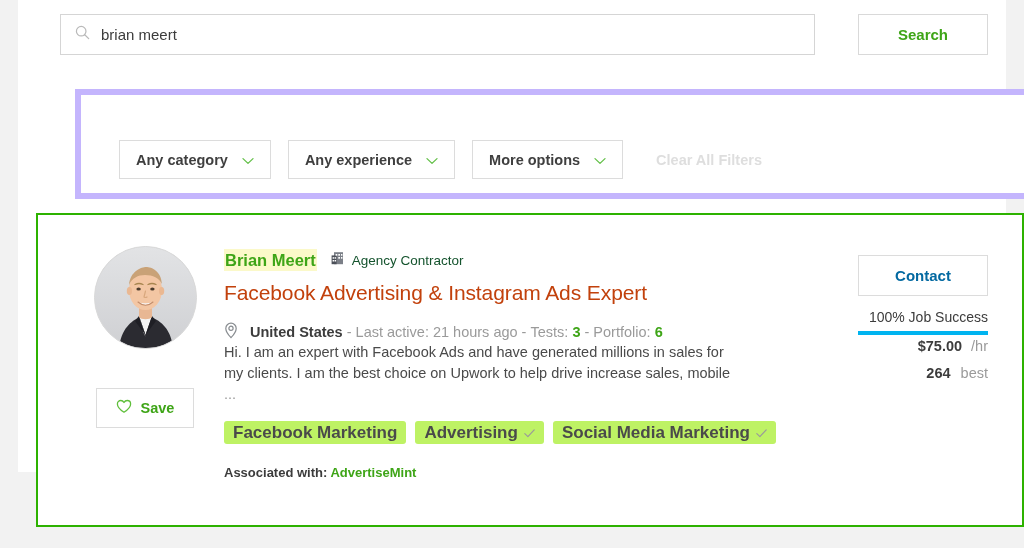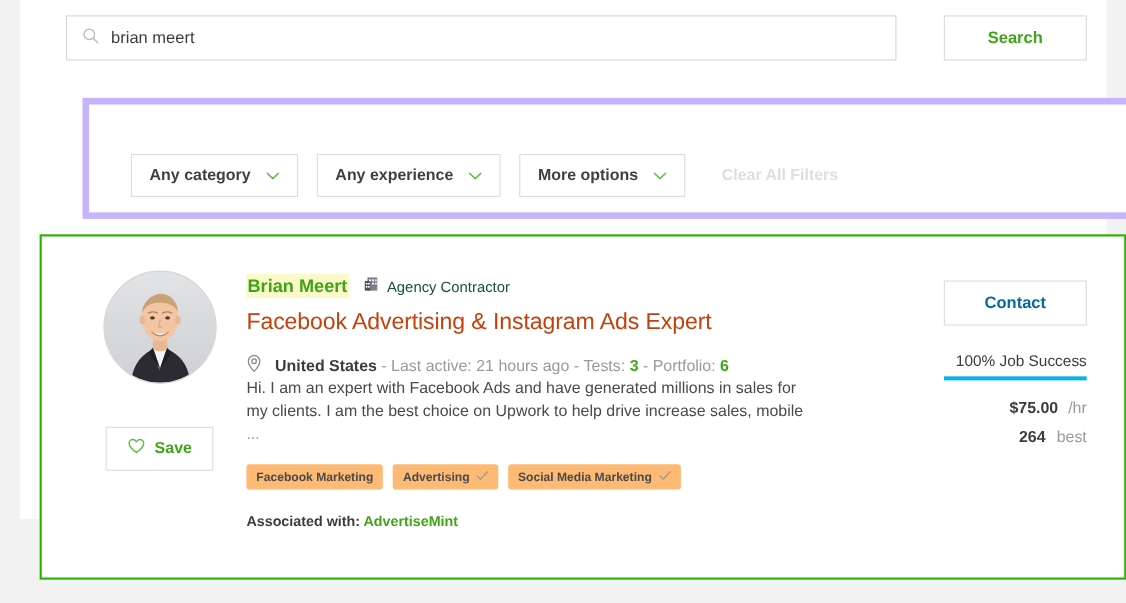--- a/index.html
+++ b/index.html
@@ -227,28 +227,28 @@
   }
   #description .ellipsis { display:block; color:#9a9a9a; }
 
   #tags-row {
     margin-top: 16px;
     display: flex;
     gap: 9px;
     flex-wrap: wrap;
   }
   .tag {
-    background: #fdba74;
+    background: #bef264;
     border-radius: 3px;
     height: 23px;
     display: flex;
     align-items: center;
     gap: 6px;
     padding: 0 9px;
-    font-size: 11px;
+    font-size: 17px;
     font-weight: 700;
     color: #4a4a4a;
     cursor: pointer;
     justify-content: center;
   }
   .tag .tick { display:block; flex:0 0 auto; }
 
   #associated-row {
     margin-top: 21px;
     font-size: 13px;
@@ -274,40 +274,40 @@
     height: 41px;
     border: 1px solid #dcdcdc;
     background: #fff;
     color: #0369a1;
     font-size: 15px;
     font-weight: 700;
     font-family: "Liberation Sans", sans-serif;
     cursor: pointer;
   }
   #jss-label {
-    margin-top: 24px;
+    margin-top: 13px;
     font-size: 14px;
     color: #3c3c3c;
     white-space: nowrap;
   }
   #jss-bar {
     margin-top: 6px;
     height: 4px;
     width: 130px;
     background: #e6e6e6;
     position: relative;
     overflow: hidden;
   }
   #jss-bar-fill {
     position: absolute;
     left: 0; top: 0; bottom: 0;
     background: #00b4f0;
   }
   #rate-row {
-    margin-top: 17px;
+    margin-top: 3px;
     font-size: 14.5px;
     white-space: nowrap;
   }
   #rate-row .amount { font-weight: 700; color: #3c3c3c; }
   #rate-row .unit { color: #9a9a9a; margin-left: 5px; }
   #hours-row {
     margin-top: 11px;
     font-size: 14.5px;
     white-space: nowrap;
   }

